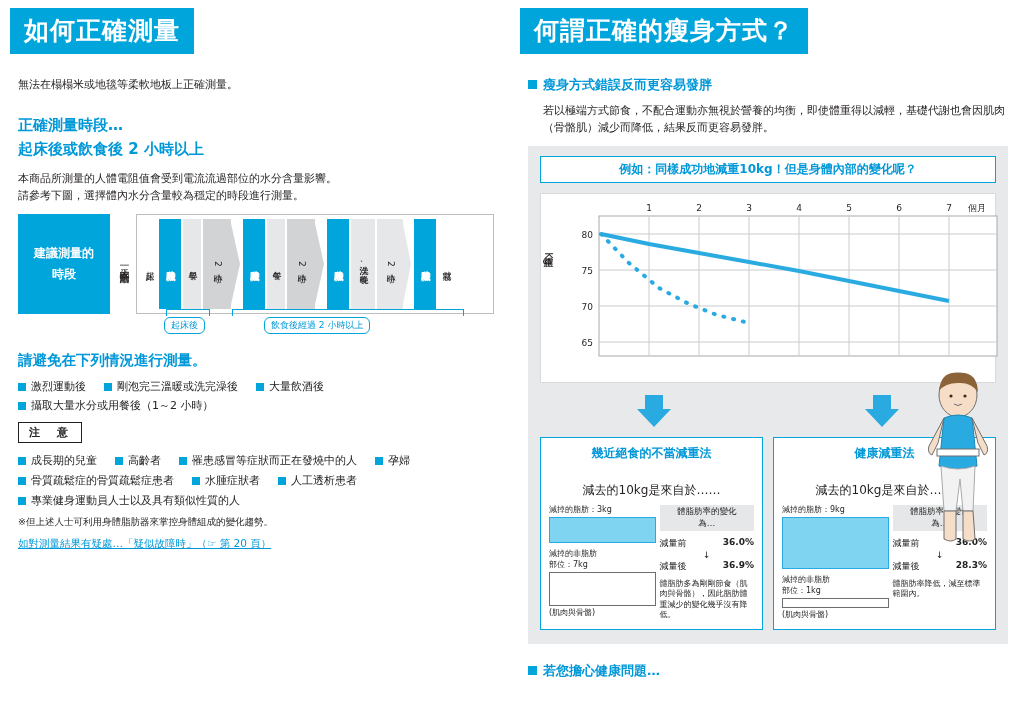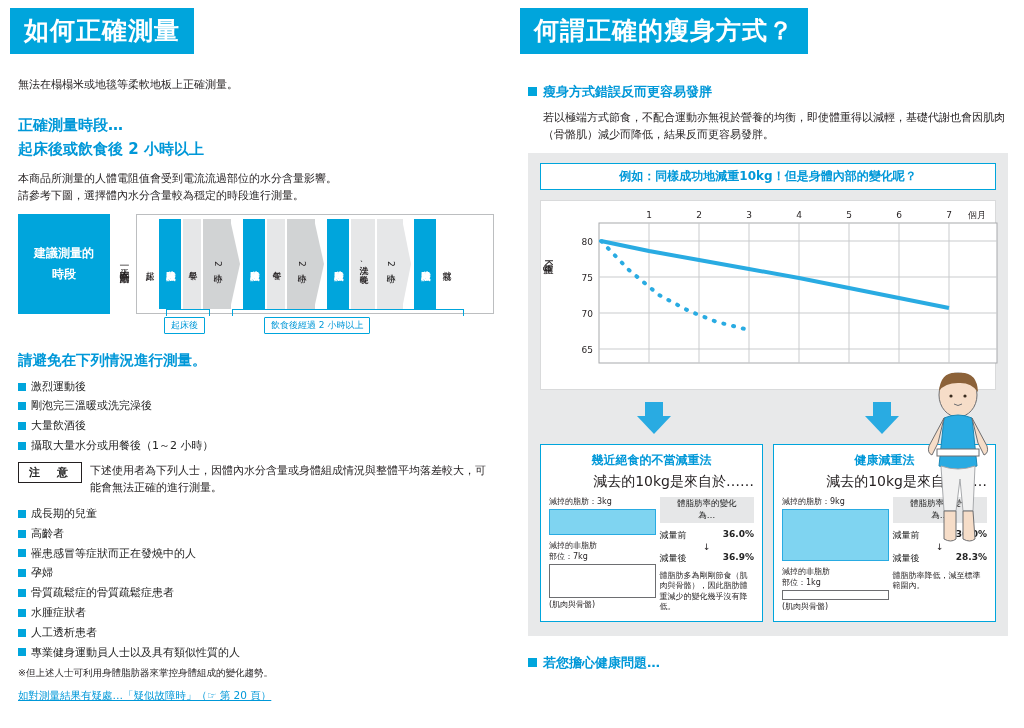--- a/index.html
+++ b/index.html
@@ -31,21 +31,21 @@
 
   
   .h-blue { color:#0098d8; font-weight:bold; font-size:15px; line-height:1.45; margin:0; }
   .h-blue.sm { font-size:14.5px; }
   .body-t { font-size:11px; line-height:1.55; color:#231f20; margin:0; }
   .tiny { font-size:9.5px; line-height:1.5; }
 
   .lblock { padding:0 18px; }
 
   
-  .bullet-row { display:flex; flex-wrap:wrap; font-size:11px; line-height:1.8;flex-direction:column; }
+  .bullet-row { display:flex; flex-wrap:wrap; font-size:11px; line-height:1.8; }
   .bul { display:flex; align-items:center; margin-right:18px; white-space:nowrap; }
   .bul .sq { width:8px; height:8px; background:#00a5dc; display:inline-block; margin-right:5px; }
 
   
   .timeline {
     position:relative; margin:10px 18px 0 18px; height:120px;
   }
   .tl-left {
     position:absolute; left:0; top:0; width:92px; height:100px;
     background:#00a5dc; color:#fff; font-weight:bold; font-size:12px;
@@ -75,21 +75,21 @@
     border-left:10px solid #d1d3d4;
   }
   .cell.arrowlite { position:relative; width:26px; background:#e6e7e8; }
   .cell.arrowlite::after {
     content:""; position:absolute; right:-8px; top:0; width:0; height:0;
     border-top:45px solid transparent; border-bottom:45px solid transparent;
     border-left:9px solid #e6e7e8; z-index:2;
   }
   .tl-tag {
     position:absolute; bottom:0; border:1px solid #00a5dc; color:#0098d8;
-    background:#fff; font-size:9px; padding:1px 6px; border-radius:1px;
+    background:#fff; font-size:9px; padding:1px 6px; border-radius:6px;
   }
   .brace {
     position:absolute; border-top:1px solid #00a5dc; border-left:1px solid #00a5dc; border-right:1px solid #00a5dc;
     height:7px;
   }
 
   
   .caution {
     margin:6px 18px 0 18px; display:flex; align-items:flex-start;
   }
@@ -117,21 +117,21 @@
   .axis-ylabel span { writing-mode:vertical-rl; }
 
   .downarrow {
     width:0; height:0; border-left:17px solid transparent; border-right:17px solid transparent;
     border-top:18px solid #29abe2; margin:0 auto;
   }
   .downarrow-stem { width:18px; height:14px; background:#29abe2; margin:0 auto; }
 
   .cmp-box { border:1px solid #00a5dc; background:#fff; padding:6px 8px 8px 8px; }
   .cmp-title { color:#0098d8; font-weight:bold; font-size:12px; text-align:center; line-height:1.5; }
-  .cmp-sub { text-align:right; font-size:14px; color:#231f20; margin-top:4px; }
+  .cmp-sub { text-align:center; font-size:12px; color:#231f20; margin-top:20px; }
   .mini-cap { font-size:8px; line-height:1.3; color:#231f20; }
 
   .ratio-head { background:#e6e7e8; text-align:center; font-size:8.5px; padding:1px 9px; }
 
   .lady { position:absolute; right:18px; bottom:6px; width:95px; height:175px; }
 
   .footer-note { font-size:10.5px; color:#0098d8; font-weight:bold; }
 </style>
 </head>
 <body>
@@ -225,21 +225,20 @@
           </div>
         <div class="bul">
             <i class="sq"></i>
             <span>攝取大量水分或用餐後（1～2 小時）</span>
           </div>
       </div>
     </div>
 
     <div class="caution">
       <div class="caution-badge">注　意</div>
-      <div class="body-t" style="flex:1;">下述使用者為下列人士，因體內水分含量或身體組成情況與整體平均落差較大，可能會無法正確的進行測量。</div>
     </div>
 
     <div class="lblock" style="margin-top:8px;">
       <div class="bullet-row">
         <div class="bul">
             <i class="sq"></i>
             <span>成長期的兒童</span>
           </div>
         <div class="bul">
             <i class="sq"></i>
@@ -275,21 +274,21 @@
 
     <div class="link-note">如對測量結果有疑處…「疑似故障時」（☞ 第 20 頁）</div>
   </div>
 
   <div class="col-right">
 
     <div class="banner-wrap r">
       <div class="banner">何謂正確的瘦身方式？</div>
     </div>
 
-    <div style="padding:0 16px; margin-top:29px;">
+    <div style="padding:0 16px; margin-top:22px;">
       <div class="r-h">
         <i class="sq"></i>
         <span>瘦身方式錯誤反而更容易發胖</span>
       </div>
       <p class="body-t" style="margin-top:8px; padding-left:15px;">若以極端方式節食，不配合運動亦無視於營養的均衡，即使體重得以減輕，基礎代謝也會因肌肉</p>
       <p class="body-t" style="padding-left:15px;">（骨骼肌）減少而降低，結果反而更容易發胖。</p>
     </div>
 
     <div class="chart-panel">
       <div class="chart-title">例如：同樣成功地減重10kg！但是身體內部的變化呢？</div>

